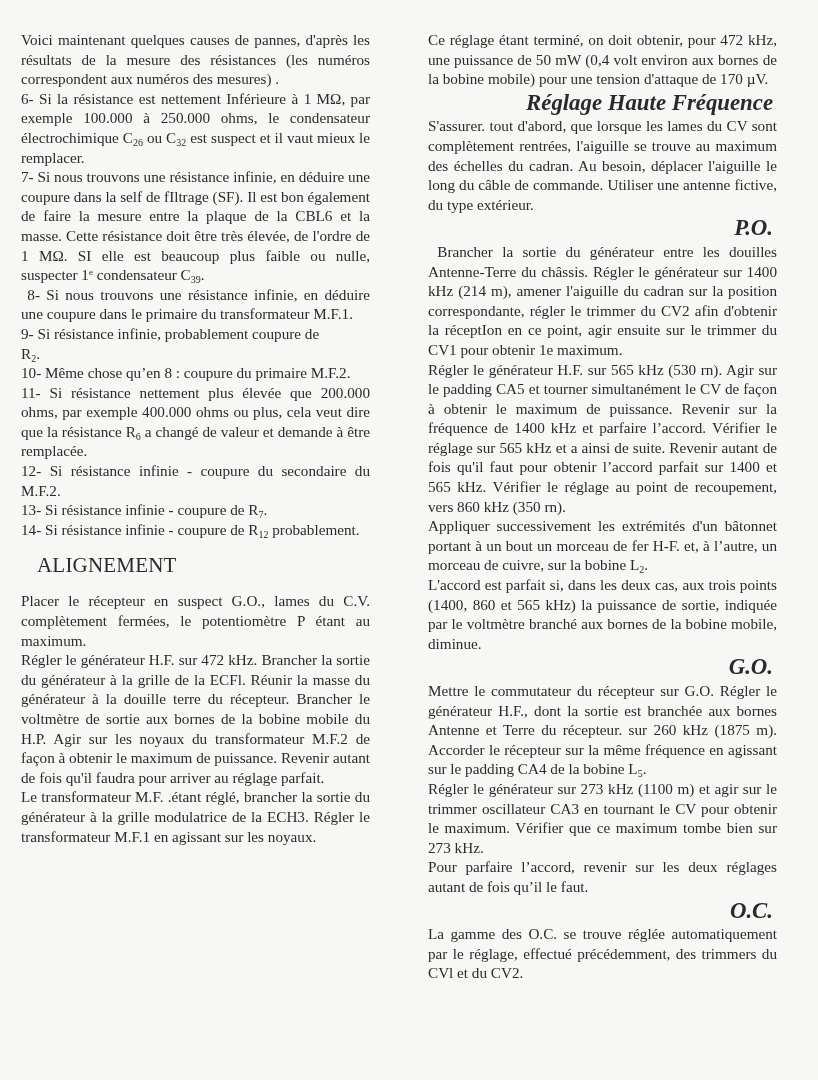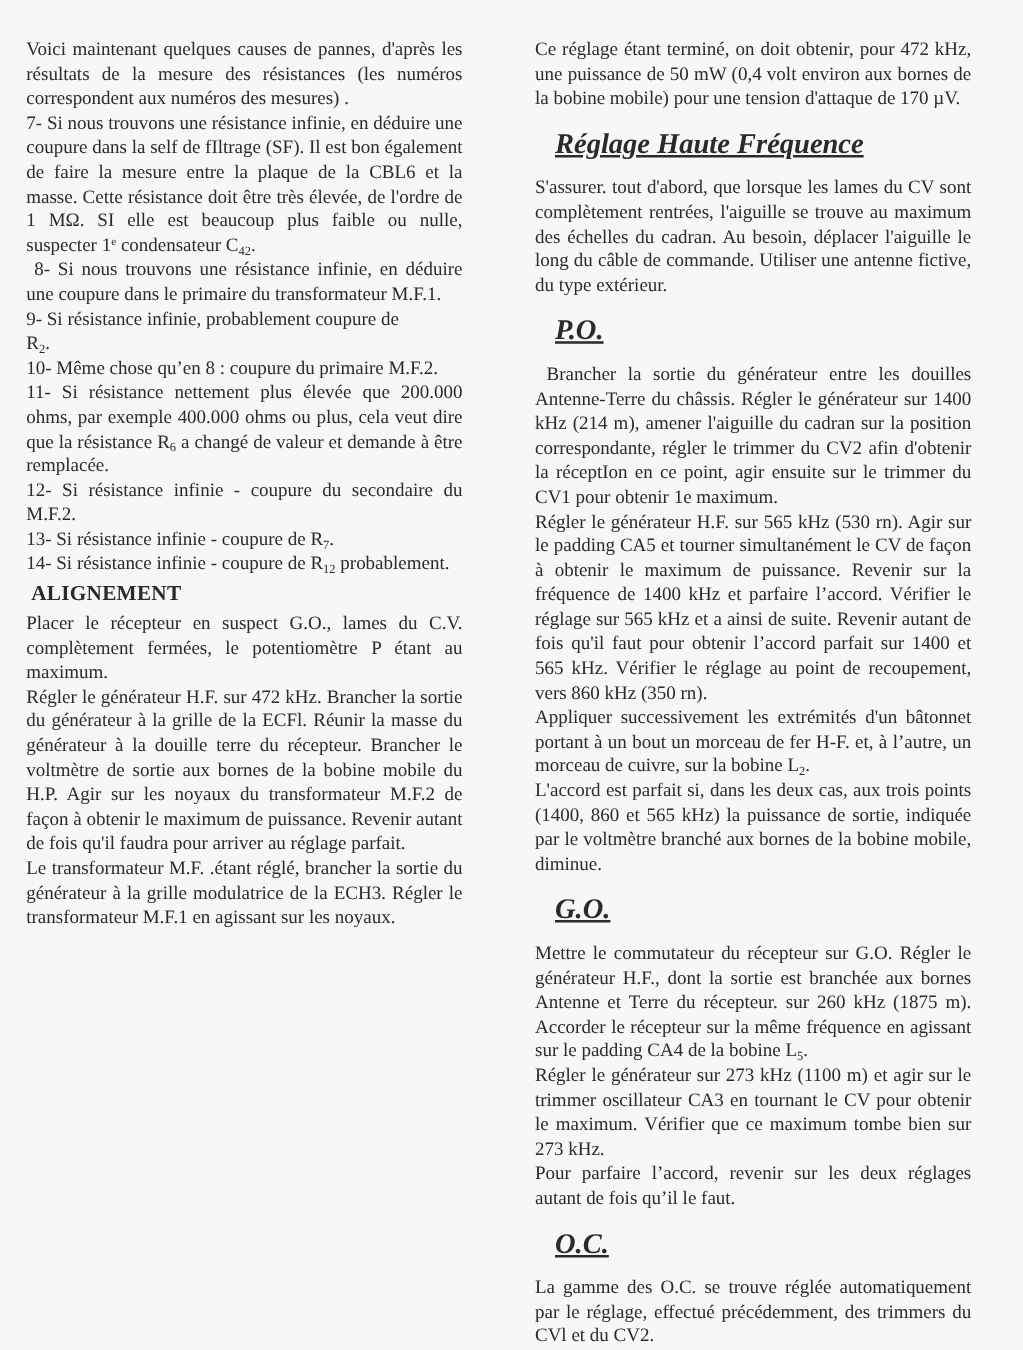--- a/index.html
+++ b/index.html
@@ -11,35 +11,36 @@
   }
   .page { position: relative; width: 818px; height: 904px; }
   .col {
     position: absolute; top: 30px;
     font-size: 15.2px; line-height: 19.6px;
     text-align: justify;
   }
   .col.left { left: 21px; width: 349px; }
   .col.right { left: 428px; width: 349px; }
   .col p { margin: 0; }
-  .h-main { font-weight: bold; font-size: 17px; line-height: 20px; margin: 4px; letter-spacing: 0.2px; }
-  .h-sub { font-weight: bold; font-style: italic; text-align: left; margin: 16px; text-decoration: underline; }
+  .h-main { font-weight: normal; font-size: 21px; line-height: 20px; margin: 16px; letter-spacing: 0.2px; }
+  .h-sub { font-weight: bold; font-style: italic; text-align: right; margin: 4px; }
   sub { font-size: 10px; line-height: 0; vertical-align: -3px; }
   sup { font-size: 9px; line-height: 0; vertical-align: 5px; }
 </style>
 </head>
 <body>
 
 <div class="page">
 
   <div class="col left">
     <p>Voici maintenant quelques causes de pannes, d'après les résultats de la mesure des résistances (les numéros correspondent aux numéros des mesures) .</p>
 
+    <p><span>6- Si la résistance est nettement Inférieure à 1 MΩ, par exemple 100.000 à 250.000 ohms, le condensateur électrochimique C</span><sub>26</sub><span> ou C</span><sub>32</sub><span> est suspect et il vaut mieux le remplacer.</span></p>
 
-    <p><span>7- Si nous trouvons une résistance infinie, en déduire une coupure dans la self de fIltrage (SF). Il est bon également de faire la mesure entre la plaque de la CBL6 et la masse. Cette résistance doit être très élevée, de l'ordre de 1 MΩ. SI elle est beaucoup plus faible ou nulle, suspecter 1</span><sup>e</sup><span> condensateur C</span><sub>42</sub><span>.</span></p>
+    <p><span>7- Si nous trouvons une résistance infinie, en déduire une coupure dans la self de fIltrage (SF). Il est bon également de faire la mesure entre la plaque de la CBL6 et la masse. Cette résistance doit être très élevée, de l'ordre de 1 MΩ. SI elle est beaucoup plus faible ou nulle, suspecter 1</span><sup>e</sup><span> condensateur C</span><sub>39</sub><span>.</span></p>
 
     <p style="white-space:pre-wrap;"> 8- Si nous trouvons une résistance infinie, en déduire une coupure dans le primaire du transformateur M.F.1.</p>
 
     <p><span>9- Si résistance infinie, probablement coupure de</span><br><span>R</span><sub>2</sub><span>.</span></p>
 
     <p>10- Même chose qu’en 8 : coupure du primaire M.F.2.</p>
 
     <p><span>11- Si résistance nettement plus élevée que 200.000 ohms, par exemple 400.000 ohms ou plus, cela veut dire que la résistance R</span><sub>6</sub><span> a changé de valeur et demande à être remplacée.</span></p>
 
     <p>12- Si résistance infinie - coupure du secondaire du M.F.2.</p>

